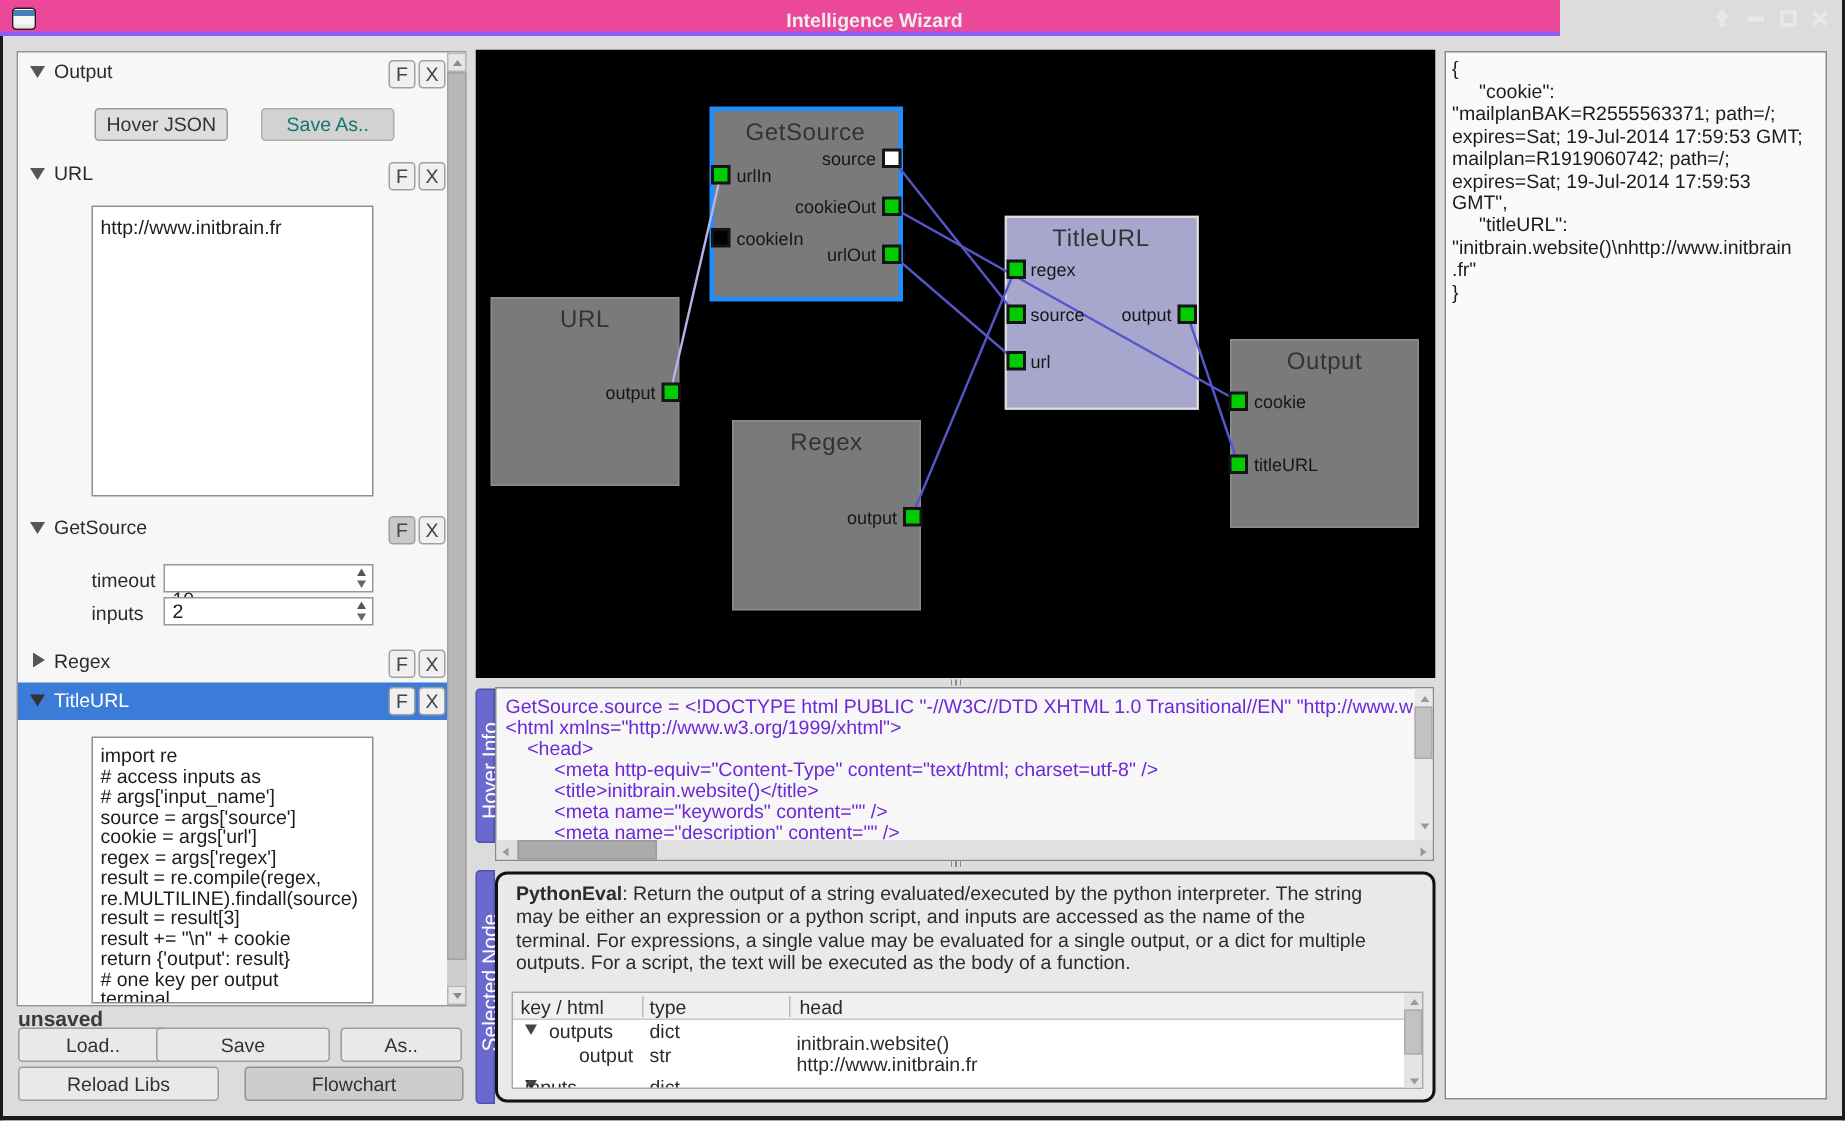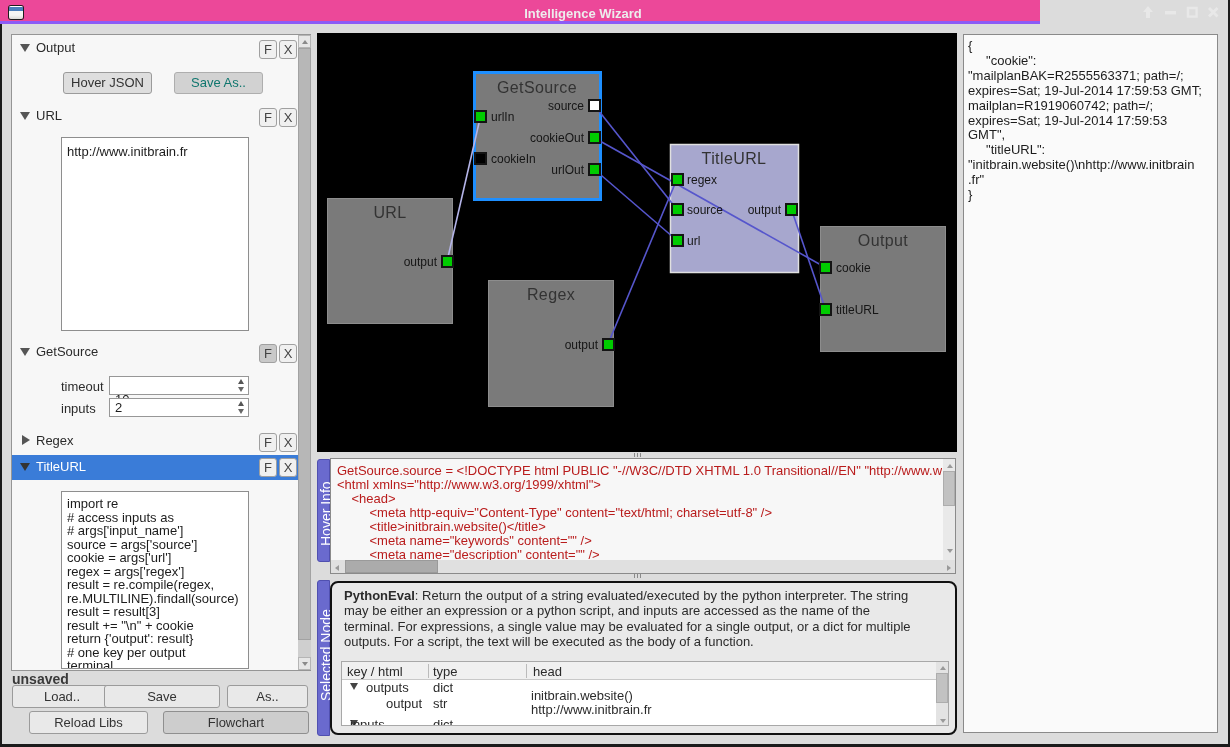--- a/index.html
+++ b/index.html
@@ -93,21 +93,21 @@
   <div class="abs" style="left:290px;top:5px;width:0;height:0;border-left:3px solid transparent;border-right:3px solid transparent;border-bottom:4px solid #8a8a8a"></div>
   <div class="abs" style="left:286px;top:13px;width:13px;height:592px;background:#b7b7b7;border:1px solid #a2a2a2"></div>
   <div class="abs" style="left:286px;top:622px;width:13px;height:13px;background:#e6e6e6;border:1px solid #b5b5b5"></div>
   <div class="abs" style="left:290px;top:627px;width:0;height:0;border-left:3px solid transparent;border-right:3px solid transparent;border-top:4px solid #8a8a8a"></div>
 </div>
 
 <div class="abs" style="left:12px;top:671px;font-size:14px;font-weight:bold;color:#3a3a3a">unsaved</div>
 <div class="btn" style="left:12px;top:685px;width:100px;height:23px;line-height:21px">Load..</div>
 <div class="btn" style="left:104px;top:685px;width:116px;height:23px;line-height:21px">Save</div>
 <div class="btn" style="left:227px;top:685px;width:81px;height:23px;line-height:21px">As..</div>
-<div class="btn" style="left:29px;top:711px;width:119px;height:23px;line-height:21px">Reload Libs</div>
+<div class="btn" style="left:12px;top:711px;width:134px;height:23px;line-height:21px">Reload Libs</div>
 <div class="btn" style="left:163px;top:711px;width:146px;height:23px;line-height:21px;background:#cdcdcd;border-color:#8f8f8f">Flowchart</div>
 
 <svg class="abs" id="canvas" style="left:317px;top:33px" width="640" height="419" viewBox="0 0 640 419">
   <rect x="0" y="0" width="640" height="419" fill="#000"></rect>
 
   <g font-family="Liberation Sans, sans-serif">
   <rect x="10.5" y="165.5" width="125" height="125" fill="#7a7a7a" stroke="#8d8d8d"></rect>
   <rect x="171.5" y="247.5" width="125" height="126" fill="#7a7a7a" stroke="#8d8d8d"></rect>
   <rect x="503.5" y="193.5" width="125" height="125" fill="#7a7a7a" stroke="#8d8d8d"></rect>
   <rect x="353.5" y="111.5" width="128" height="128" fill="#a7a7ce" stroke="#e0e0e0" stroke-width="1.5"></rect>
@@ -162,21 +162,21 @@
   </g>
   </g>
 </svg>
 
 <div class="abs" style="left:634px;top:453px;width:8px;height:4px;background:repeating-linear-gradient(90deg,#8a8a8a 0,#8a8a8a 1px,transparent 1px,transparent 3px)"></div>
 <div class="abs" style="left:634px;top:574px;width:8px;height:4px;background:repeating-linear-gradient(90deg,#8a8a8a 0,#8a8a8a 1px,transparent 1px,transparent 3px)"></div>
 
 <div class="tab" style="left:317px;top:459px;height:103px"></div>
 <div class="tabtxt" style="left:318px;top:546px">Hover Info</div>
 <div class="abs" id="hoverbox" style="left:330px;top:458px;width:626px;height:116px;background:#f7f7f7;border:1px solid #8a8a8a">
-  <div class="abs" style="left:6px;top:5px;width:605px;height:96px;font-size:13px;line-height:14px;color:#b91c1c;white-space:pre;overflow:hidden">GetSource.source = &lt;!DOCTYPE html PUBLIC "-//W3C//DTD XHTML 1.0 Transitional//EN" "http://www.w
+  <div class="abs" style="left:6px;top:5px;width:605px;height:96px;font-size:13px;line-height:14px;color:#6d28d9;white-space:pre;overflow:hidden">GetSource.source = &lt;!DOCTYPE html PUBLIC "-//W3C//DTD XHTML 1.0 Transitional//EN" "http://www.w
 &lt;html xmlns="http://www.w3.org/1999/xhtml"&gt;
     &lt;head&gt;
          &lt;meta http-equiv="Content-Type" content="text/html; charset=utf-8" /&gt;
          &lt;title&gt;initbrain.website()&lt;/title&gt;
          &lt;meta name="keywords" content="" /&gt;
          &lt;meta name="description" content="" /&gt;</div>
 
   <div class="abs" style="left:612px;top:0;width:12px;height:101px;background:#e9e9e9"></div>
   <div class="abs" style="left:615.5px;top:5px;width:0;height:0;border-left:3px solid transparent;border-right:3px solid transparent;border-bottom:4px solid #999"></div>
   <div class="abs" style="left:612px;top:12px;width:12px;height:35px;background:#c2c2c2;border:1px solid #adadad"></div>

